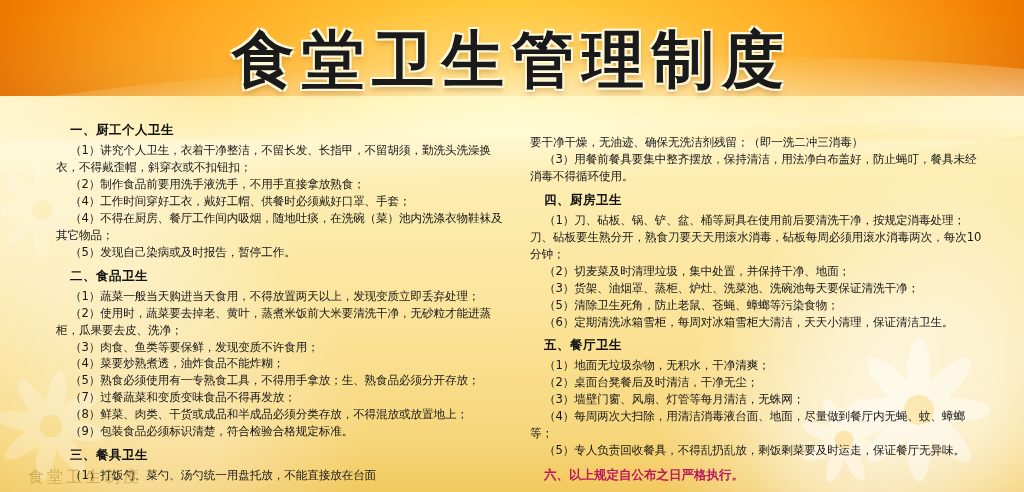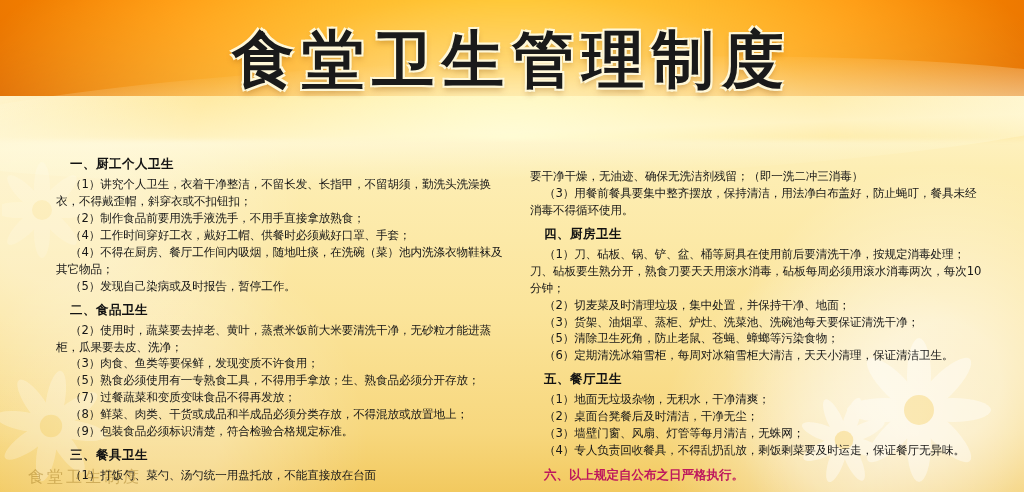--- a/index.html
+++ b/index.html
@@ -222,22 +222,24 @@
     <div class="col">
 
       <div class="sec-head first">一、厨工个人卫生</div>
       <p class="line ind">（1）讲究个人卫生，衣着干净整洁，不留长发、长指甲，不留胡须，勤洗头洗澡换衣，不得戴歪帽，斜穿衣或不扣钮扣；</p>
       <p class="line ind">（2）制作食品前要用洗手液洗手，不用手直接拿放熟食；</p>
       <p class="line ind">（4）工作时间穿好工衣，戴好工帽、供餐时必须戴好口罩、手套；</p>
       <p class="line ind">（4）不得在厨房、餐厅工作间内吸烟，随地吐痰，在洗碗（菜）池内洗涤衣物鞋袜及其它物品；</p>
       <p class="line ind">（5）发现自己染病或及时报告，暂停工作。</p>
 
       <div class="sec-head">二、食品卫生</div>
+      <p class="line ind">（1）蔬菜一般当天购进当天食用，不得放置两天以上，发现变质立即丢弃处理；</p>
       <p class="line ind">（2）使用时，蔬菜要去掉老、黄叶，蒸煮米饭前大米要清洗干净，无砂粒才能进蒸柜，瓜果要去皮、洗净；</p>
       <p class="line ind">（3）肉食、鱼类等要保鲜，发现变质不许食用；</p>
+      <p class="line ind">（4）菜要炒熟煮透，油炸食品不能炸糊；</p>
       <p class="line ind">（5）熟食必须使用有一专熟食工具，不得用手拿放；生、熟食品必须分开存放；</p>
       <p class="line ind">（7）过餐蔬菜和变质变味食品不得再发放；</p>
       <p class="line ind">（8）鲜菜、肉类、干货或成品和半成品必须分类存放，不得混放或放置地上；</p>
       <p class="line ind">（9）包装食品必须标识清楚，符合检验合格规定标准。</p>
 
       <div class="sec-head">三、餐具卫生</div>
       <p class="line ind">（1）打饭勺、菜勺、汤勺统一用盘托放，不能直接放在台面</p>
 
     </div>
 
@@ -250,21 +252,22 @@
       <p class="line ind">（1）刀、砧板、锅、铲、盆、桶等厨具在使用前后要清洗干净，按规定消毒处理；刀、砧板要生熟分开，熟食刀要天天用滚水消毒，砧板每周必须用滚水消毒两次，每次10分钟；</p>
       <p class="line ind">（2）切麦菜及时清理垃圾，集中处置，并保持干净、地面；</p>
       <p class="line ind">（3）货架、油烟罩、蒸柜、炉灶、洗菜池、洗碗池每天要保证清洗干净；</p>
       <p class="line ind">（5）清除卫生死角，防止老鼠、苍蝇、蟑螂等污染食物；</p>
       <p class="line ind">（6）定期清洗冰箱雪柜，每周对冰箱雪柜大清洁，天天小清理，保证清洁卫生。</p>
 
       <div class="sec-head">五、餐厅卫生</div>
       <p class="line ind">（1）地面无垃圾杂物，无积水，干净清爽；</p>
       <p class="line ind">（2）桌面台凳餐后及时清洁，干净无尘；</p>
       <p class="line ind">（3）墙壁门窗、风扇、灯管等每月清洁，无蛛网；</p>
-      <p class="line ind">（4）专人负责回收餐具，不得乱扔乱放，剩饭剩菜要及时运走，保证餐厅无异味。</p>
+      <p class="line ind">（4）每周两次大扫除，用清洁消毒液台面、地面，尽量做到餐厅内无蝇、蚊、蟑螂等；</p>
+      <p class="line ind">（5）专人负责回收餐具，不得乱扔乱放，剩饭剩菜要及时运走，保证餐厅无异味。</p>
 
       <div class="tail">六、以上规定自公布之日严格执行。</div>
 
     </div>
 
   </div>
 
   <div class="watermark">食堂卫生制度</div>
 
 </div>

